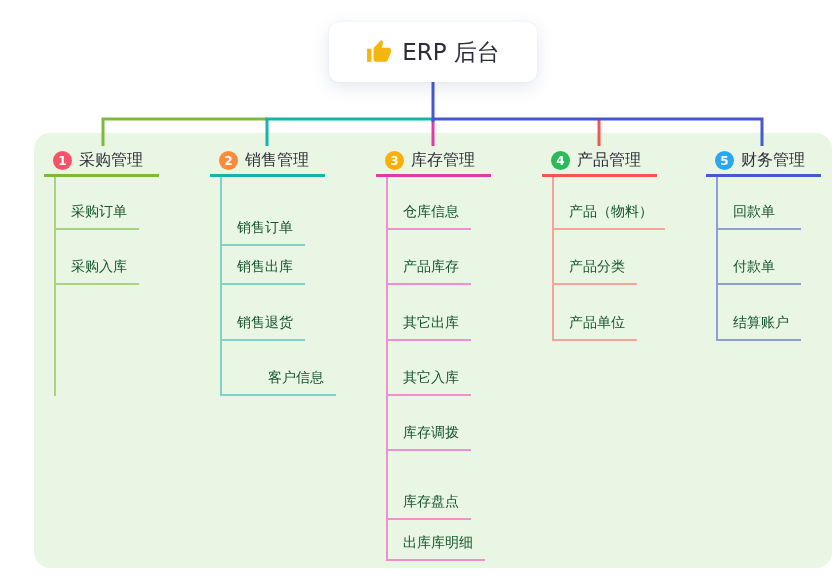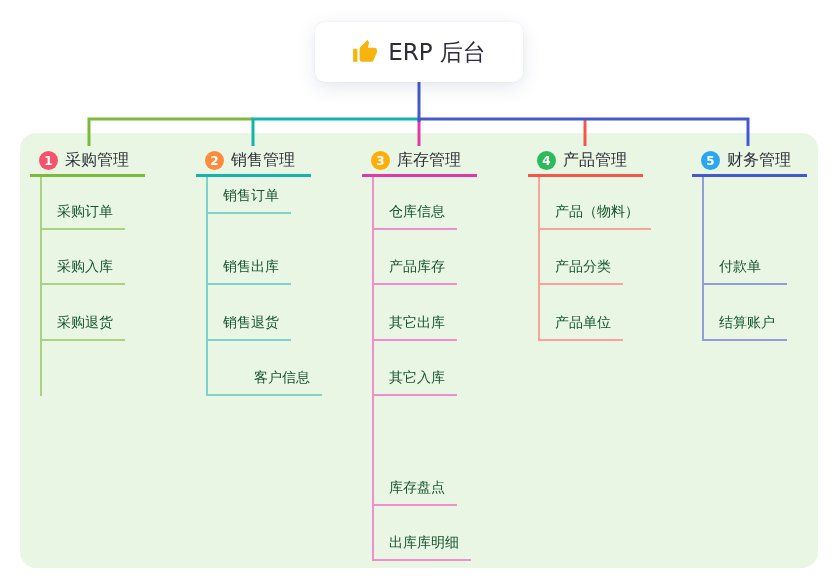--- a/index.html
+++ b/index.html
@@ -1,21 +1,21 @@
 <!DOCTYPE html>
 <html><head>
 <meta charset="utf-8">
 <style>
   html,body{margin:0;padding:0;}
   body{
     width:839px;height:588px;position:relative;overflow:hidden;
     background:#ffffff;
     font-family:"DejaVu Sans","Liberation Sans",sans-serif;
   }
-  .stage{position:absolute;inset:0;}
+  .stage{position:absolute;inset:0;margin-left:14px;}
   .panel{
     position:absolute;left:20px;top:133px;width:798px;height:435px;
     border-radius:16px;background:#e8f6e3;
   }
   .connectors{position:absolute;left:0;top:0;z-index:2;pointer-events:none;}
   .connectors path{fill:none;stroke-width:3;}
   .root-card{
     position:absolute;left:315px;top:22px;width:208px;height:60px;
     background:#ffffff;border-radius:10px;z-index:3;
     box-shadow:0 5px 18px rgba(50,70,120,.13),0 0 2px rgba(50,70,120,.08);
@@ -65,63 +65,64 @@
   </div>
 
   <div class="branch" style="left: 30px; --main: #7db93c; --child: #a9d37f; --badge: #f4536b;">
     <div class="branch-header">
       <span class="badge">1</span>
       <span>采购管理</span>
     </div>
     <div class="vline" style="height:219px;"></div>
     <div class="child" style="top:54px;"><span>采购订单</span></div>
     <div class="child" style="top:109px;"><span>采购入库</span></div>
-    <div class="child" style="top:165px;"><span>采购退货</span></div>
   </div>
 
   <div class="branch" style="left: 196px; --main: #15b3a9; --child: #7fd2ca; --badge: #fb8c3c;">
     <div class="branch-header">
       <span class="badge">2</span>
       <span>销售管理</span>
     </div>
     <div class="vline" style="height:219px;"></div>
-    <div class="child" style="top:38px;"><span>销售订单</span></div>
+    <div class="child" style="top:70px;"><span>销售订单</span></div>
     <div class="child" style="top:109px;"><span>销售出库</span></div>
     <div class="child" style="top:165px;"><span>销售退货</span></div>
     <div class="child" style="top:220px;padding-left:48px;"><span>客户信息</span></div>
   </div>
 
   <div class="branch" style="left: 362px; --main: #e03aa8; --child: #f08ed0; --badge: #fcae0a;">
     <div class="branch-header">
       <span class="badge">3</span>
       <span>库存管理</span>
     </div>
     <div class="vline" style="height:384px;"></div>
     <div class="child" style="top:109px;"><span>产品库存</span></div>
     <div class="child" style="top:54px;"><span>仓库信息</span></div>
     <div class="child" style="top:165px;text-align:right;"><span>其它出库</span></div>
     <div class="child" style="top:220px;"><span>其它入库</span></div>
-    <div class="child" style="top:330px;"><span>库存盘点</span></div>
+    <div class="child" style="top:275px;"><span>库存调拨</span></div>
+    <div class="child" style="top:344px;"><span>库存盘点</span></div>
     <div class="child" style="top:385px;text-align:center;"><span>出库库明细</span></div>
   </div>
 
   <div class="branch" style="left: 528px; --main: #f4564a; --child: #f9a29a; --badge: #2cba5b;">
     <div class="branch-header">
       <span class="badge">4</span>
       <span>产品管理</span>
     </div>
     <div class="vline" style="height:164px;"></div>
     <div class="child" style="top:54px;"><span>产品（物料）</span></div>
     <div class="child" style="top:165px;"><span>产品单位</span></div>
     <div class="child" style="top:109px;"><span>产品分类</span></div>
   </div>
 
   <div class="branch" style="left: 692px; --main: #4458d0; --child: #8f9dd9; --badge: #2ba7ef;">
     <div class="branch-header">
       <span class="badge">5</span>
       <span>财务管理</span>
     </div>
     <div class="vline" style="height:164px;"></div>
+    <div class="child" style="top:54px;"><span>回款单</span></div>
     <div class="child" style="top:165px;"><span>结算账户</span></div>
     <div class="child" style="top:109px;"><span>付款单</span></div>
   </div>
 
 </div>
 
 </body></html>

